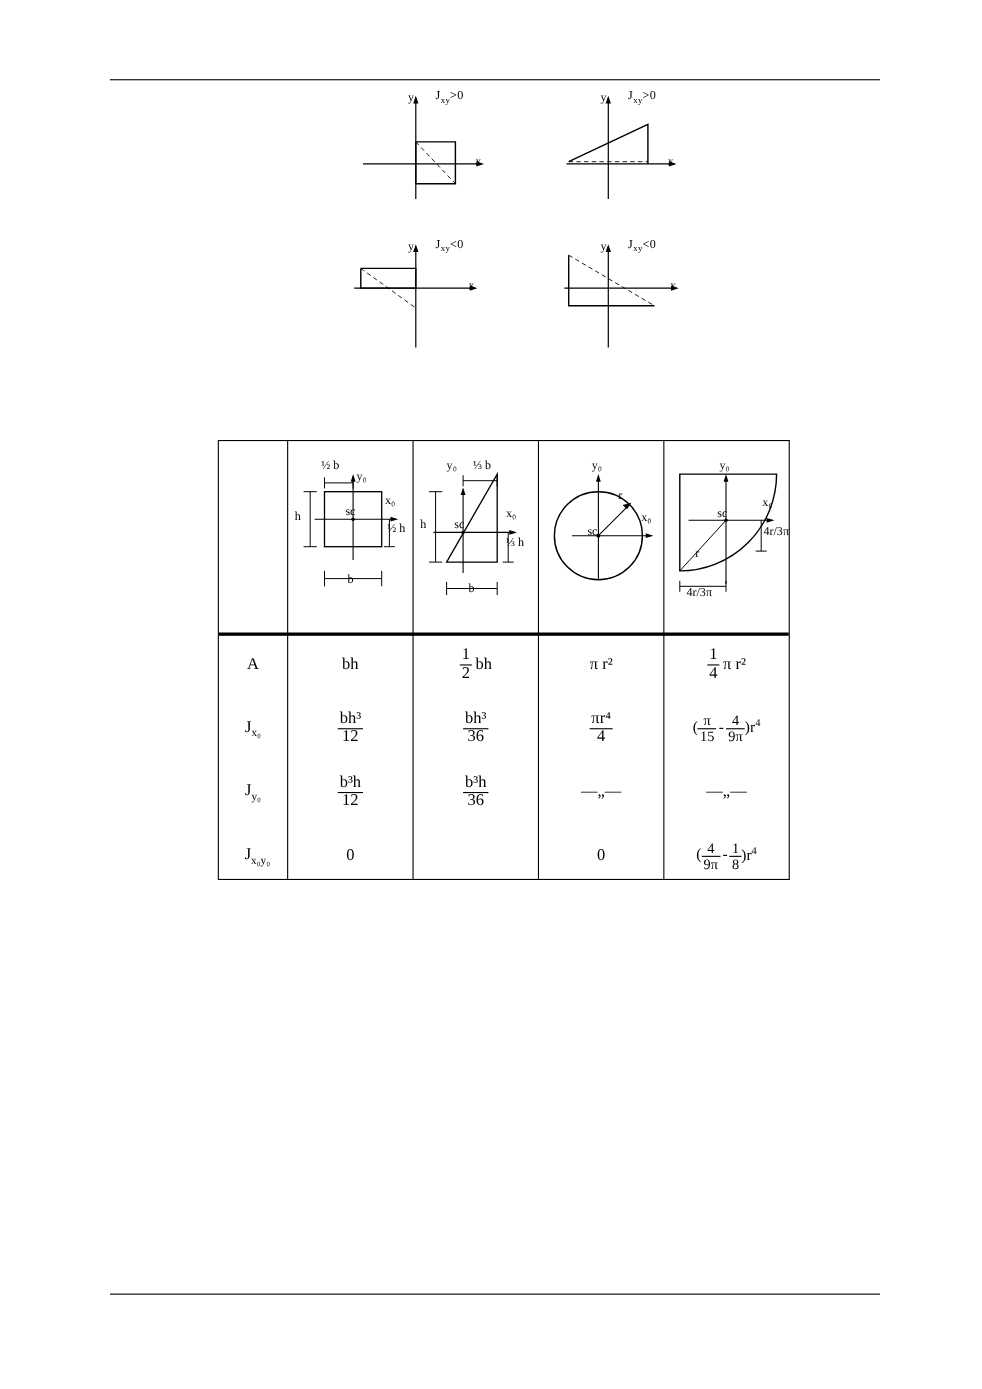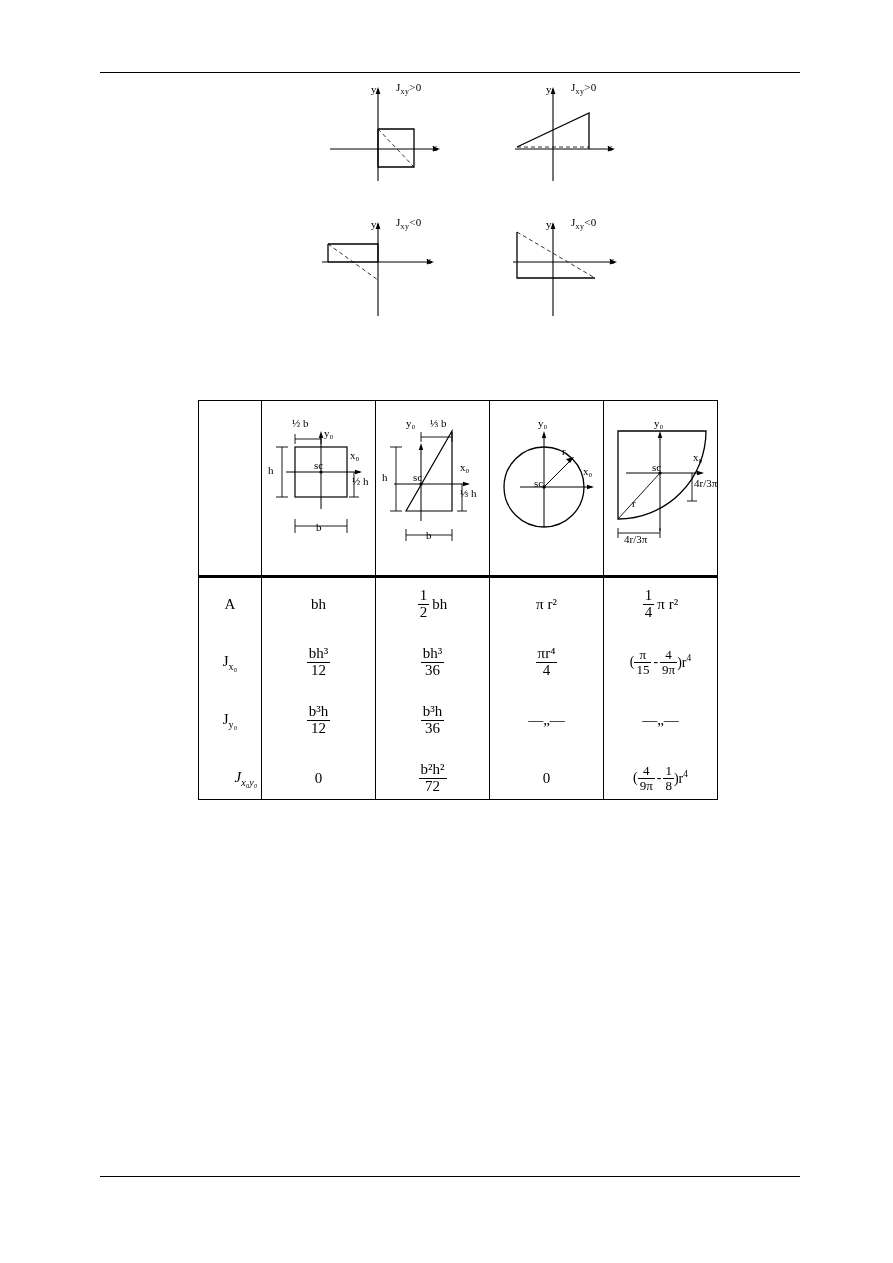--- a/index.html
+++ b/index.html
@@ -432,36 +432,28 @@
       <div class="inline-cell">
           <span>—„—</span>
         </div>
     </div>
     <div class="cell row-cell" style="left:405px; top:292px; width:113px;">
       <div class="inline-cell">
           <span>—„—</span>
         </div>
     </div>
 
-    <div class="cell row-cell" style="left:16px; top:350px; width:62px;font-style:italic;">
+    <div class="cell row-cell" style="left:4px; top:350px; width:62px;">
       <div class="inline-cell">
           <span class="rowlabel"><span>J</span><sub>x₀y₀</sub></span>
         </div>
     </div>
     <div class="cell row-cell" style="left:63px; top:350px; width:113px;">
       <div class="inline-cell">
           <span>0</span>
-        </div>
-    </div>
-    <div class="cell row-cell" style="left:177px; top:350px; width:113px;">
-      <div class="inline-cell">
-          <span class="frac">
-            <span class="num">b²h²</span>
-            <span class="den">72</span>
-          </span>
         </div>
     </div>
     <div class="cell row-cell" style="left:291px; top:350px; width:113px;">
       <div class="inline-cell">
           <span>0</span>
         </div>
     </div>
     <div class="cell row-cell" style="left:405px; top:350px; width:113px;">
       <div class="inline-cell" style="font-size:14px;">
         <span>(</span>

